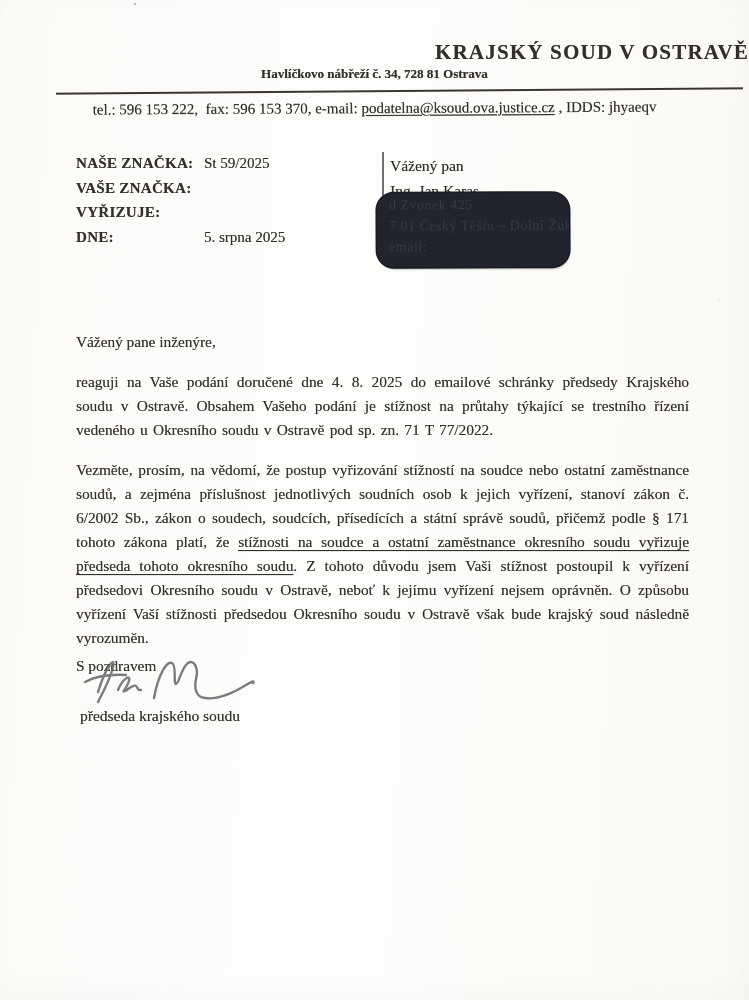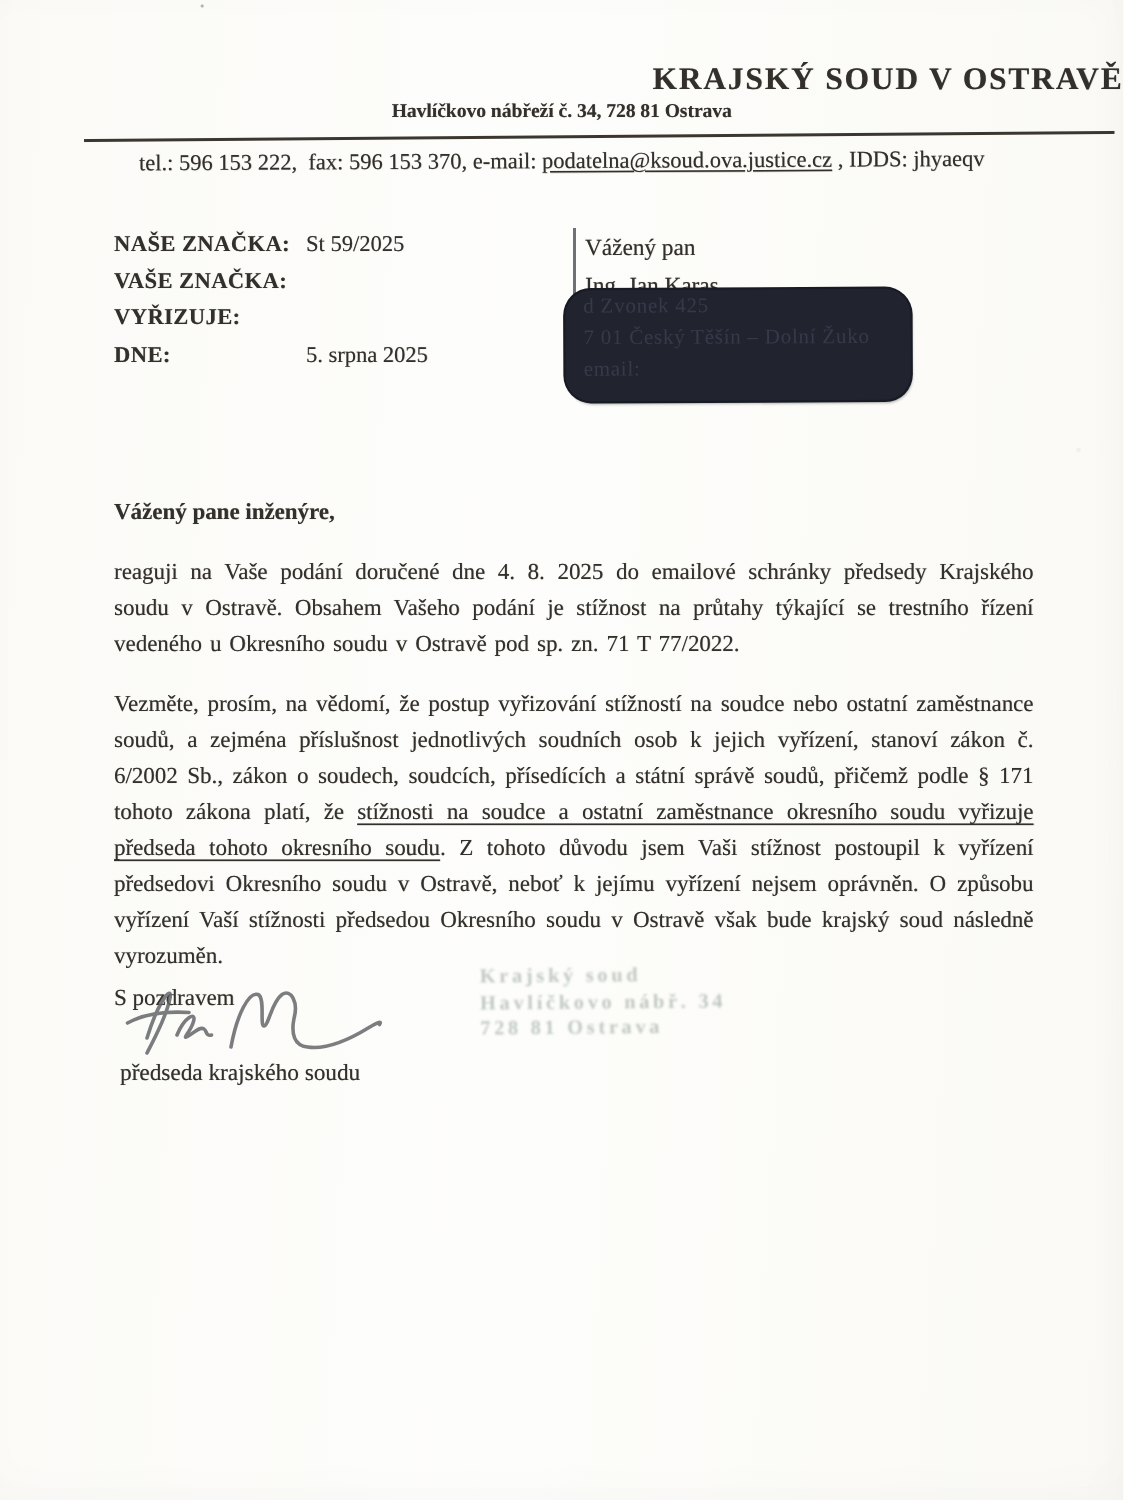--- a/index.html
+++ b/index.html
@@ -43,35 +43,35 @@
   .ref-value{ font-size:15px; }
 
   
   .recipient-rule{
     position:absolute;left:382px;top:152px;width:1.5px;height:45px;
     background:#3d4149;opacity:.75;
   }
   .recipient{ position:absolute;left:390px;top:153px;font-size:15.5px;line-height:25px; }
 
   .redaction{
-    position:absolute;left:377px;top:193px;width:230px;height:74px;
+    position:absolute;left:377px;top:193px;width:192px;height:74px;
     background:#21242f;border-radius:17px;
     box-shadow:0 0 0 1.5px #181b24, 1px 2px 2px rgba(20,22,30,.4);
     transform:rotate(-0.25deg);
     padding:1px 12px;box-sizing:border-box;
     overflow:hidden;
   }
   .ghost-line{
     color:rgba(135,145,180,.20);font-size:14px;line-height:21px;
     white-space:nowrap;letter-spacing:.5px;
   }
 
   
   .body-flow{ position:absolute;left:76px;top:330px;width:613px;font-size:15.3px;line-height:24px; }
-  .salutation{ margin:0 0 4px 0;font-weight:bold; }
+  .salutation{ margin:0 0 4px 0; }
   .para{ margin:16px 0 3px 0;text-align:justify;word-spacing:1.5px; }
   .para .u{ text-decoration:underline;text-underline-offset:2.5px;text-decoration-thickness:1px; }
   .closing{ margin:4px 0 0 0; }
 
   
   .signature-svg{ position:absolute;left:78px;top:640px; }
   .stamp{
     position:absolute;left:320px;top:641px;
     color:#8e9d92;opacity:.55;filter:blur(.6px);
     font-size:13.5px;letter-spacing:2.5px;line-height:17.5px;font-weight:600;
@@ -128,23 +128,18 @@
 
   <svg class="signature-svg" width="185" height="80" viewBox="0 0 185 80">
     <g fill="none" stroke="#64666a" stroke-width="2.4" stroke-linecap="round" stroke-linejoin="round" opacity="0.85">
       <path d="M20 52 C28 26 38 15 35 27 C32 40 24 54 20 62"></path>
       <path d="M7 42 C18 36 32 34 48 35"></path>
       <path d="M40 50 C45 38 53 34 51 41 C49 48 43 53 47 51 C51 49 55 44 58 46 C60 47 59 51 63 50"></path>
       <path d="M76 58 C80 36 88 21 94 23 C99 25 95 44 98 44 C101 44 103 28 110 23 C116 19 121 28 118 39 C116 49 118 57 127 58 C140 60 155 53 168 45 C173 42 177 40 175 43"></path>
     </g>
   </svg>
 
-  <div class="stamp">
-    <div>Krajský soud</div>
-    <div>Havlíčkovo nábř. 34</div>
-    <div>728 81 Ostrava</div>
-  </div>
 
   <div class="signer ink">
     <div>předseda krajského soudu</div>
   </div>
 
 </div>
 
 </body></html>

